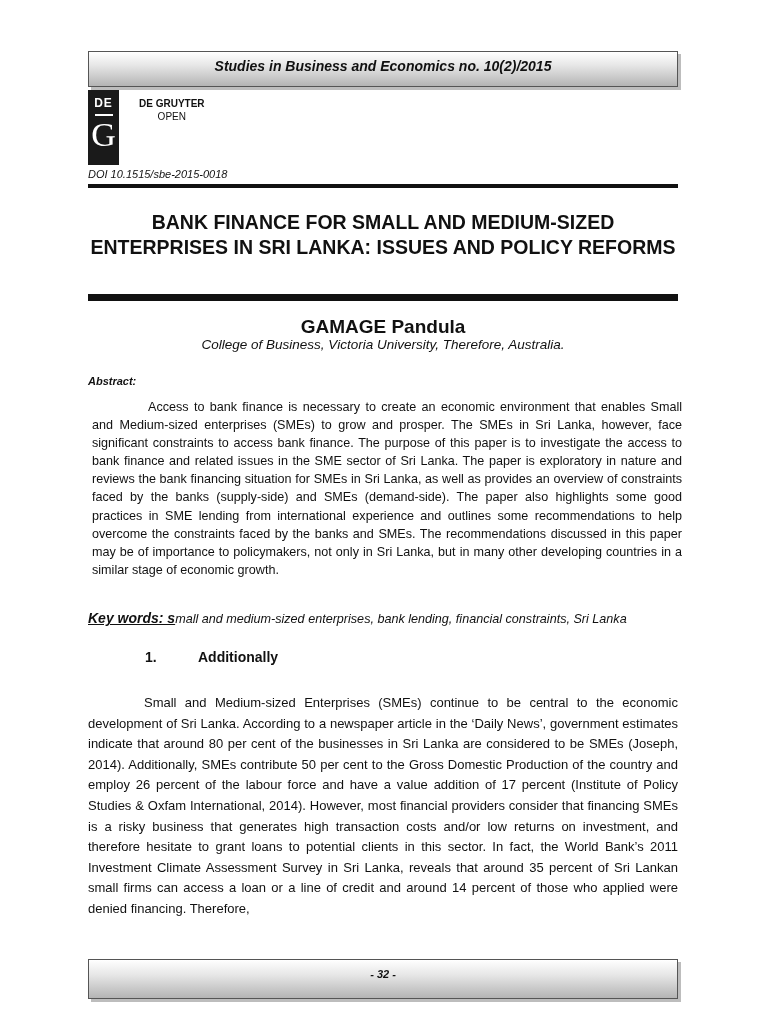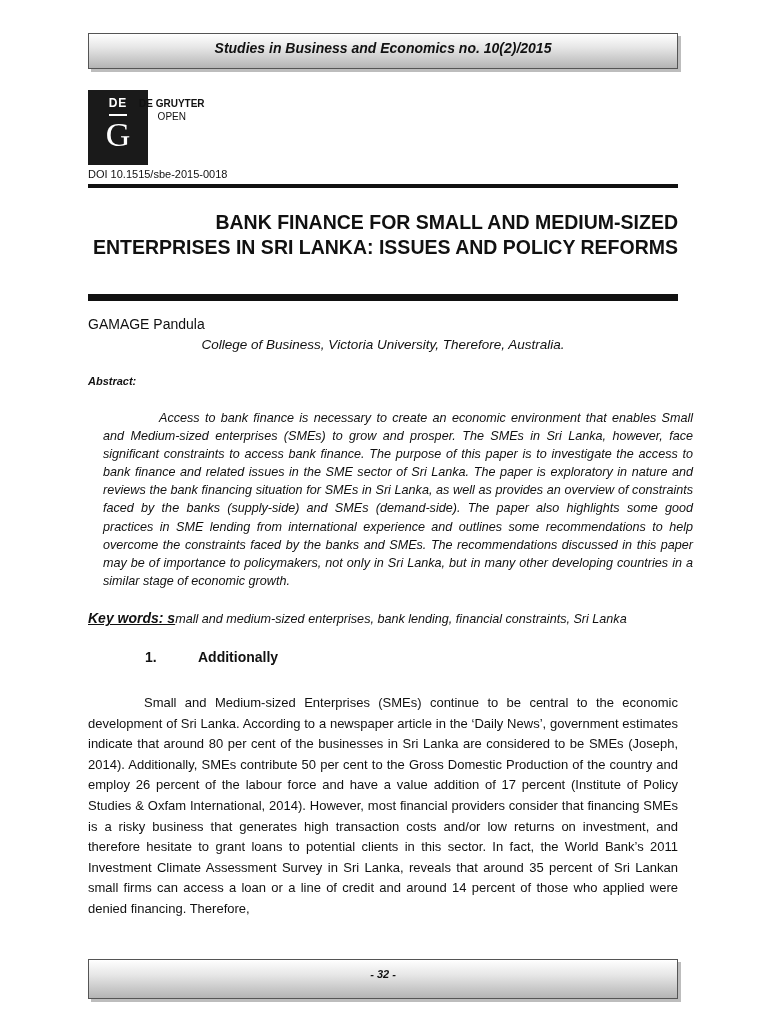--- a/index.html
+++ b/index.html
@@ -1,35 +1,35 @@
 <!DOCTYPE html>
 <html><head>
 <meta charset="utf-8">
 <style>
   html, body { margin:0; padding:0; background:#ffffff; }
   body { width:768px; height:1024px; position:relative; overflow:hidden; font-family:"Liberation Sans", sans-serif; color:#111; }
   .banner { position:absolute; left:88px; width:590px; border:1px solid #555; box-sizing:border-box;
     background:linear-gradient(to bottom, #ffffff 0%, #e6e6e6 40%, #b4b4b4 100%);
     box-shadow: 3px 3px 0 #bdbdbd; text-align:center; font-weight:bold; font-style:italic; }
-  .header-banner { top:33px; height:36px; font-size:14px; line-height:28px; }
+  .header-banner { top:51px; height:36px; font-size:14px; line-height:28px; }
   .footer-banner { top:959px; height:40px; font-size:11px; line-height:28px; }
-  .logo { position:absolute; left:88px; top:90px; width:60px; height:75px; background:#1a1a1a; color:#fff; text-align:center; }
+  .logo { position:absolute; left:88px; top:90px; width:31px; height:75px; background:#1a1a1a; color:#fff; text-align:center; }
   .logo .de { font-weight:bold; font-size:12px; margin-top:6px; letter-spacing:1px; }
   .logo .bar { width:18px; height:2px; background:#fff; margin:4px auto 0; }
   .logo .g { font-family:"Liberation Serif", serif; font-size:34px; line-height:34px; margin-top:2px; }
   .publisher { position:absolute; left:139px; top:97px; font-size:10px; line-height:13px;text-align:center; }
   .publisher .name { font-weight:bold; }
-  .doi { position:absolute; left:88px; top:168px; font-size:11px; }
+  .doi { position:absolute; left:88px; top:168px; font-size:11px;font-style:italic; }
   .rule-thin { position:absolute; left:88px; width:590px; height:4px; background:#111; }
-  .title { position:absolute; left:88px; top:210px; width:590px; text-align:right; font-weight:bold; font-size:19.5px; line-height:25px; }
+  .title { position:absolute; left:88px; top:210px; width:590px; text-align:center; font-weight:bold; font-size:19.5px; line-height:25px; }
   .rule-thick { position:absolute; left:88px; top:294px; width:590px; height:7px; background:#111; }
-  .author { position:absolute; left:88px; top:316px; width:590px; text-align:left; font-weight:normal; font-size:14px; }
+  .author { position:absolute; left:88px; top:316px; width:590px; text-align:center; font-weight:bold; font-size:19px; }
   .affil { position:absolute; left:88px; top:337px; width:590px; text-align:center; font-style:italic; font-size:13.5px; }
   .abs-label { position:absolute; left:88px; top:375px; font-weight:bold; font-style:italic; font-size:11px; }
-  .abstract { position:absolute; left:88px; top:394px; width:590px; font-style:italic; font-size:12.6px; line-height:18.1px; text-align:justify; text-indent:56px; margin:15px; }
+  .abstract { position:absolute; left:88px; top:394px; width:590px; font-size:12.6px; line-height:18.1px; text-align:justify; text-indent:56px; margin:4px; }
   .keywords { position:absolute; left:88px; top:610px; width:600px; font-size:12.6px; white-space:nowrap; }
   .keywords .kl { font-weight:bold; font-style:italic; font-size:14px;text-decoration:underline; }
   .keywords .kv { font-style:italic; }
   .section { position:absolute; top:649px; font-weight:bold; font-size:14px; }
   .sec-num { left:145px; }
   .sec-title { left:198px; }
   .body { position:absolute; left:88px; top:693px; width:590px; font-size:13px; line-height:20.6px; text-align:justify; text-indent:56px; margin:0; }
 </style>
 </head>
 <body>

